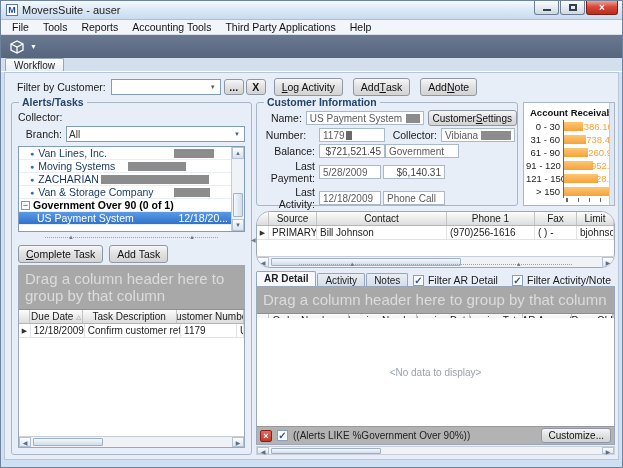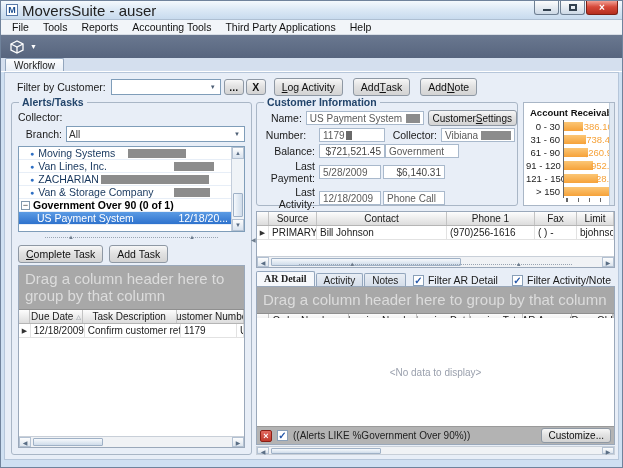--- a/index.html
+++ b/index.html
@@ -5,21 +5,21 @@
   * { margin:0; padding:0; box-sizing:border-box; }
   body { font-family:"Liberation Sans", sans-serif; background:#9aa7b8; }
   .window { position:relative; width:623px; height:468px; background:#cfe0f2;
             border:1px solid #70839c; overflow:hidden; font-size:10.5px; color:#1a1a1a; }
   
   .titlebar { position:absolute; top:0; left:0; right:0; height:19px;
               background:linear-gradient(180deg,#f4f9fd 0%,#dbe8f5 50%,#c8dbee 100%);
               border-bottom:1px solid #aebfd2; display:flex; align-items:center; padding:0 5px; }
   .app-icon { width:12px; height:12px; background:#fff; border:1px solid #5a7aa8; color:#1d4f91;
               font-size:9px; font-weight:bold; text-align:center; line-height:11px; margin-right:4px; }
-  .title-text { font-size:15px; color:#222; }
+  .title-text { font-size:11px; color:#222; }
   .winbtns { position:absolute; top:0; right:4px; display:flex; }
   .winbtn { width:25px; height:14px; border:1px solid #6e7f92; border-top:none;
             border-radius:0 0 3px 3px; background:linear-gradient(180deg,#fdfdfd,#cdd9e6);
             display:flex; align-items:center; justify-content:center; margin-left:1px; }
   .winbtn.close { width:32px; background:linear-gradient(180deg,#f2a094,#d6493a 45%,#b52e1e);
                   color:#fff; font-weight:bold; font-size:10px; border-color:#7c2015; }
   .minbar { width:8px; height:2px; background:#33414f; margin-top:5px; }
   .maxbox { width:8px; height:7px; border:2px solid #33414f; }
   
   .menubar { position:absolute; top:19px; left:0; right:0; height:15px; background:#f2f5f9;
@@ -122,21 +122,21 @@
   .cticks { display:flex; justify-content:space-between; margin-left:40px; height:4px;
             border-left:1px solid #666; padding-right:2px; }
   .ctick { width:1px; height:4px; background:#666; }
   .chart-scroll { position:absolute; top:0; right:0; bottom:0; width:5px; background:#dfe8f2;
                   border-left:1px solid #c0cedd; }
   
   .subtabs { position:absolute; left:0; right:0; top:172px; height:15px; display:flex; align-items:flex-end; }
   .subtab { border:1px solid #93a6bd; border-bottom:none; border-radius:2px 2px 0 0;
             background:linear-gradient(180deg,#e9eef5,#d4dde9); padding:1px 7px; font-size:10px;
             margin-right:1px; height:13px; color:#222; }
-  .subtab.active { background:#f6f8fb; font-weight:bold; height:15px;font-family:Liberation Serif, serif; }
+  .subtab.active { background:#f6f8fb; font-weight:bold; height:15px; }
   .tab-filters { margin-left:auto; display:flex; align-items:center; gap:14px; padding-right:4px; }
   .chk { display:flex; align-items:center; gap:4px; }
   .chkbox { width:11px; height:11px; background:#fff; border:1px solid #8aa0b8; color:#2456a8;
             font-size:10px; font-weight:bold; line-height:10px; text-align:center; }
   .ar-box { position:absolute; left:0; right:0; top:187px; bottom:10px; }
   .ar-body { position:absolute; left:0; right:0; top:31px; bottom:18px; background:#fff;
              display:flex; align-items:center; justify-content:center; color:#9aa0ad; font-size:10px; }
   .filterbar { position:absolute; left:0; right:0; bottom:0; height:18px; background:#b3b3b3;
                border-top:1px solid #9a9a9a; display:flex; align-items:center; padding:0 3px; gap:5px; }
   .redx { width:12px; height:12px; background:linear-gradient(180deg,#e2695f,#c03a2c); border:1px solid #8c1f14;
@@ -222,27 +222,27 @@
         <span class="combo" style="flex:1;">
           <span style="font-size:10px; color:#333;">All</span>
           <span class="caret">▼</span>
         </span>
       </div>
 
       <div class="alert-list">
         <div class="list-rows">
           <div class="lrow">
             <span class="bullet">●</span>
+            <span>Van Lines, Inc.</span>
+            <span class="redact" style="width:40px; margin-left:auto; margin-right:14px;"></span>
+          </div>
+          <div class="lrow">
+            <span class="bullet">●</span>
             <span>Moving Systems</span>
             <span class="redact" style="width:58px; margin-left:auto; margin-right:42px;"></span>
-          </div>
-          <div class="lrow">
-            <span class="bullet">●</span>
-            <span>Van Lines, Inc.</span>
-            <span class="redact" style="width:40px; margin-left:auto; margin-right:14px;"></span>
           </div>
           <div class="lrow">
             <span class="bullet">●</span>
             <span>ZACHARIAN</span>
             <span class="redact" style="width:108px; margin-left:2px;"></span>
           </div>
           <div class="lrow">
             <span class="bullet">●</span>
             <span>Van &amp; Storage Company</span>
             <span class="redact" style="width:36px; margin-left:auto; margin-right:18px;"></span>
@@ -394,21 +394,21 @@
               <span class="ctick"></span>
               <span class="ctick"></span>
               <span class="ctick"></span>
               <span class="ctick"></span>
               <span class="ctick"></span>
             </div>
           </div>
         <div class="chart-scroll"></div>
       </div>
 
-      <div class="grid" style="position:absolute; left:0; right:0; top:112px; height:57px;">
+      <div class="grid" style="position:absolute; left:0; right:0; top:112px; height:57px;border-radius:14px;">
         <div class="ghead">
           <span class="gh ind" style="width:12px;"></span>
           <span class="gh" style="width:48px;">Source</span>
           <span class="gh" style="width:130px;">Contact</span>
           <span class="gh" style="width:88px;">Phone 1</span>
           <span class="gh" style="width:42px;">Fax</span>
           <span class="gh" style="flex:1;">Limit</span>
         </div>
         <div class="grow">
           <span class="gc rowind" style="width:12px;">▶</span>

